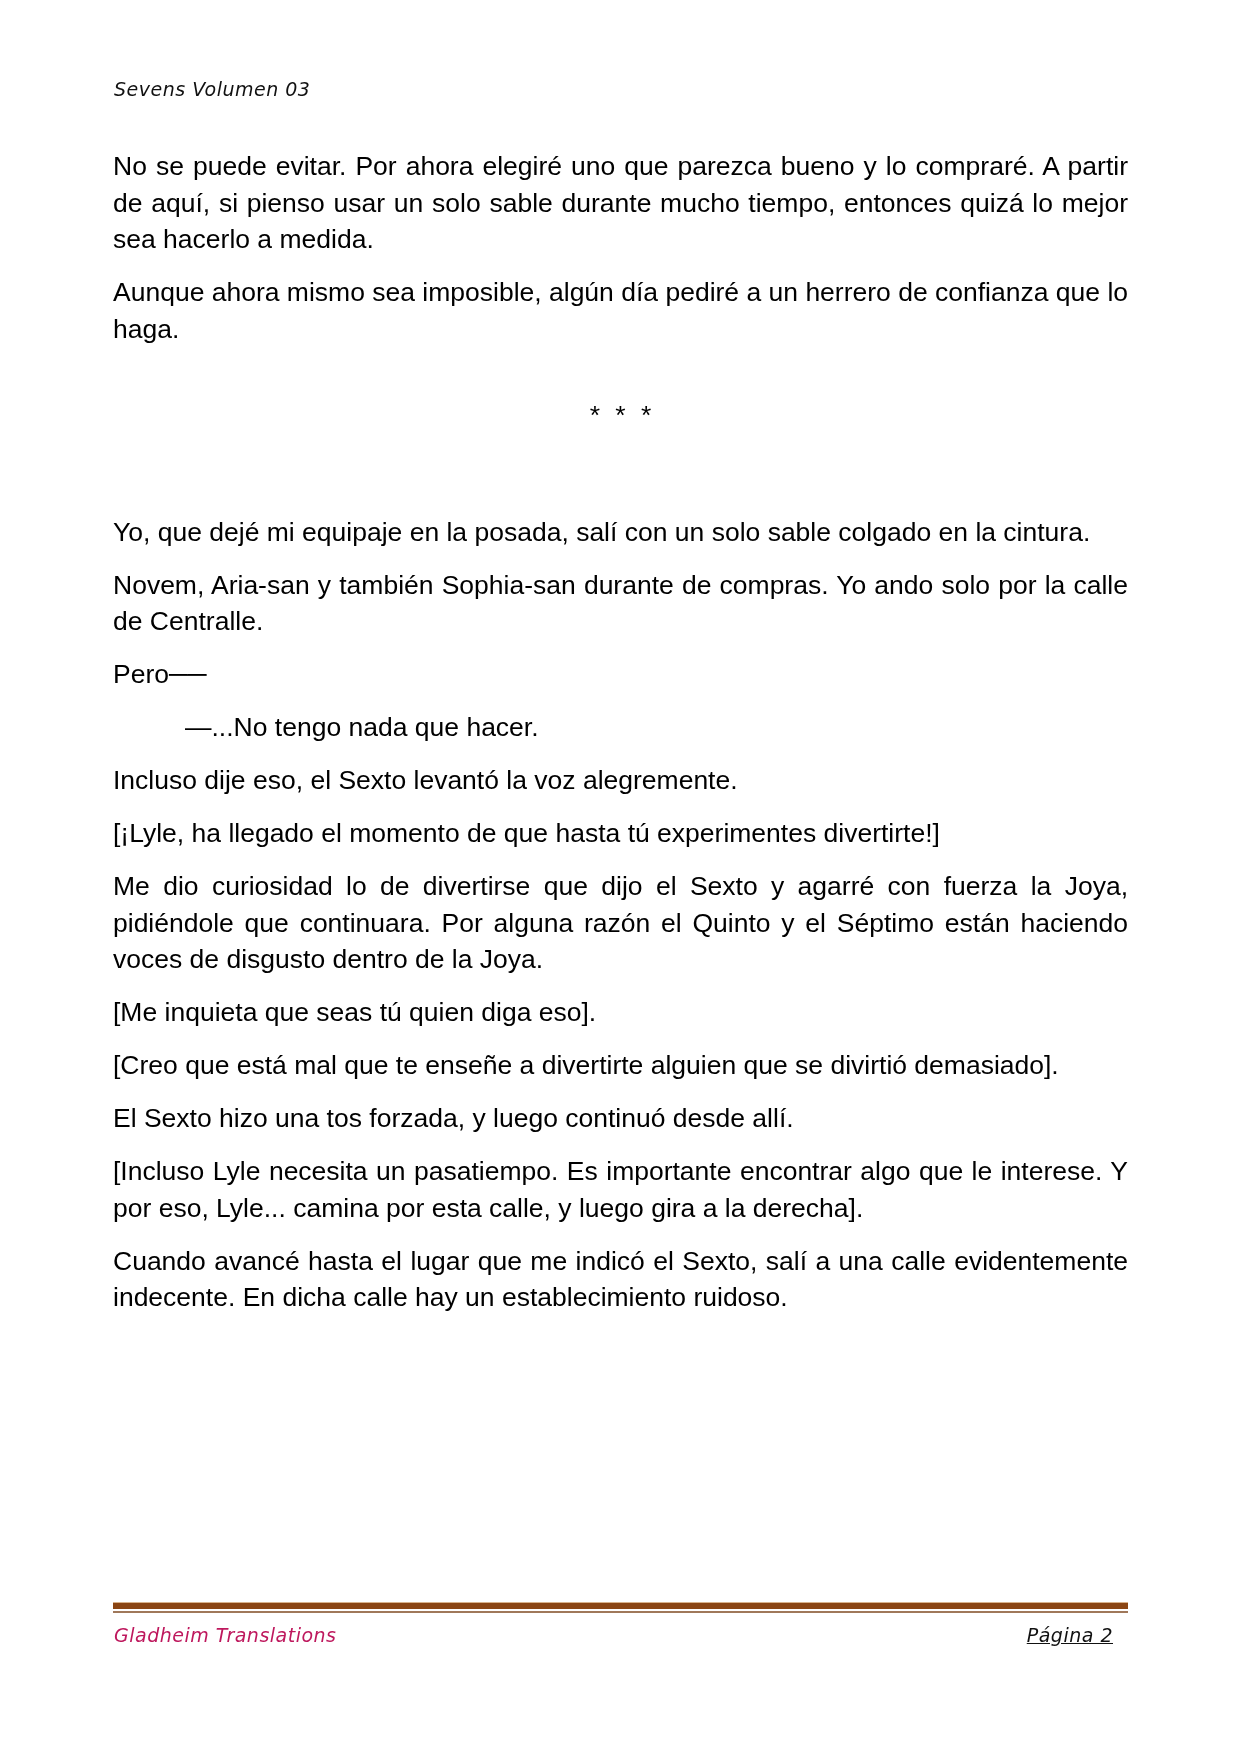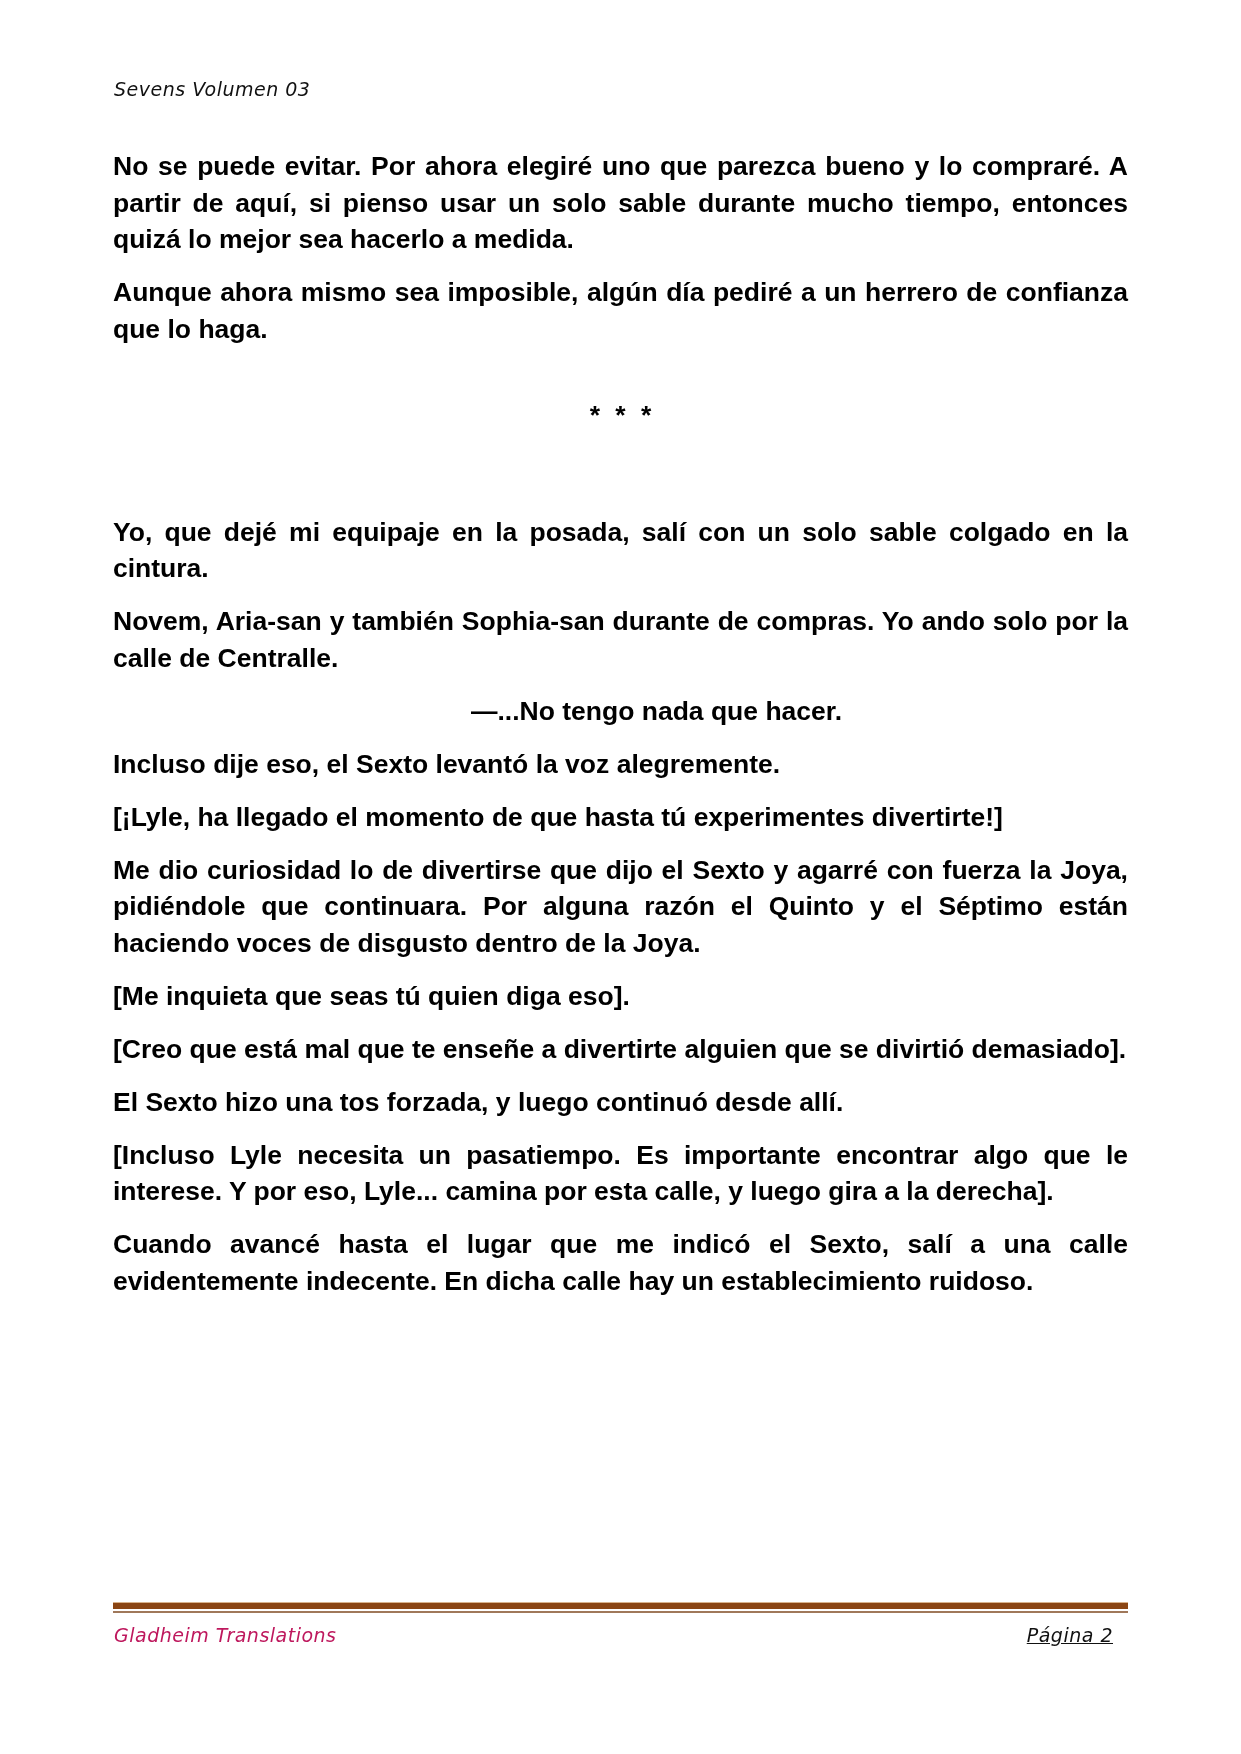--- a/index.html
+++ b/index.html
@@ -31,25 +31,24 @@
       top: 148px;
       width: 1015px;
       font-family: "Liberation Sans", sans-serif;
       font-size: 26.5px;
       line-height: 36.5px;
       text-align: justify;
       color: #000000;
     }
     .content p {
       margin: 0 0 16.5px 0;
-      font-weight: bold;
     }
     .content p.indent {
       padding-left: 72px;
-      text-align: center;
+      text-align: left;
     }
     .content p.left {
       text-align: left;
     }
     .separator {
       text-align: center;
       margin: 50px 0 80px 0 !important;
       letter-spacing: 4px;
       padding-left: 4px;
     }
@@ -98,20 +97,21 @@
 <body>
 
 <div class="page-header">Sevens Volumen 03</div>
 
 <div class="content">
   <p>No se puede evitar. Por ahora elegiré uno que parezca bueno y lo compraré. A partir de aquí, si pienso usar un solo sable durante mucho tiempo, entonces quizá lo mejor sea hacerlo a medida.</p>
   <p>Aunque ahora mismo sea imposible, algún día pediré a un herrero de confianza que lo haga.</p>
   <p class="separator">* * *</p>
   <p>Yo, que dejé mi equipaje en la posada, salí con un solo sable colgado en la cintura.</p>
   <p>Novem, Aria-san y también Sophia-san durante de compras. Yo ando solo por la calle de Centralle.</p>
+  <p class="left">Pero──</p>
   <p class="indent">—...No tengo nada que hacer.</p>
   <p class="left">Incluso dije eso, el Sexto levantó la voz alegremente.</p>
   <p class="left">[¡Lyle, ha llegado el momento de que hasta tú experimentes divertirte!]</p>
   <p>Me dio curiosidad lo de divertirse que dijo el Sexto y agarré con fuerza la Joya, pidiéndole que continuara. Por alguna razón el Quinto y el Séptimo están haciendo voces de disgusto dentro de la Joya.</p>
   <p class="left">[Me inquieta que seas tú quien diga eso].</p>
   <p>[Creo que está mal que te enseñe a divertirte alguien que se divirtió demasiado].</p>
   <p class="left">El Sexto hizo una tos forzada, y luego continuó desde allí.</p>
   <p>[Incluso Lyle necesita un pasatiempo. Es importante encontrar algo que le interese. Y por eso, Lyle... camina por esta calle, y luego gira a la derecha].</p>
   <p>Cuando avancé hasta el lugar que me indicó el Sexto, salí a una calle evidentemente indecente. En dicha calle hay un establecimiento ruidoso.</p>
 </div>

